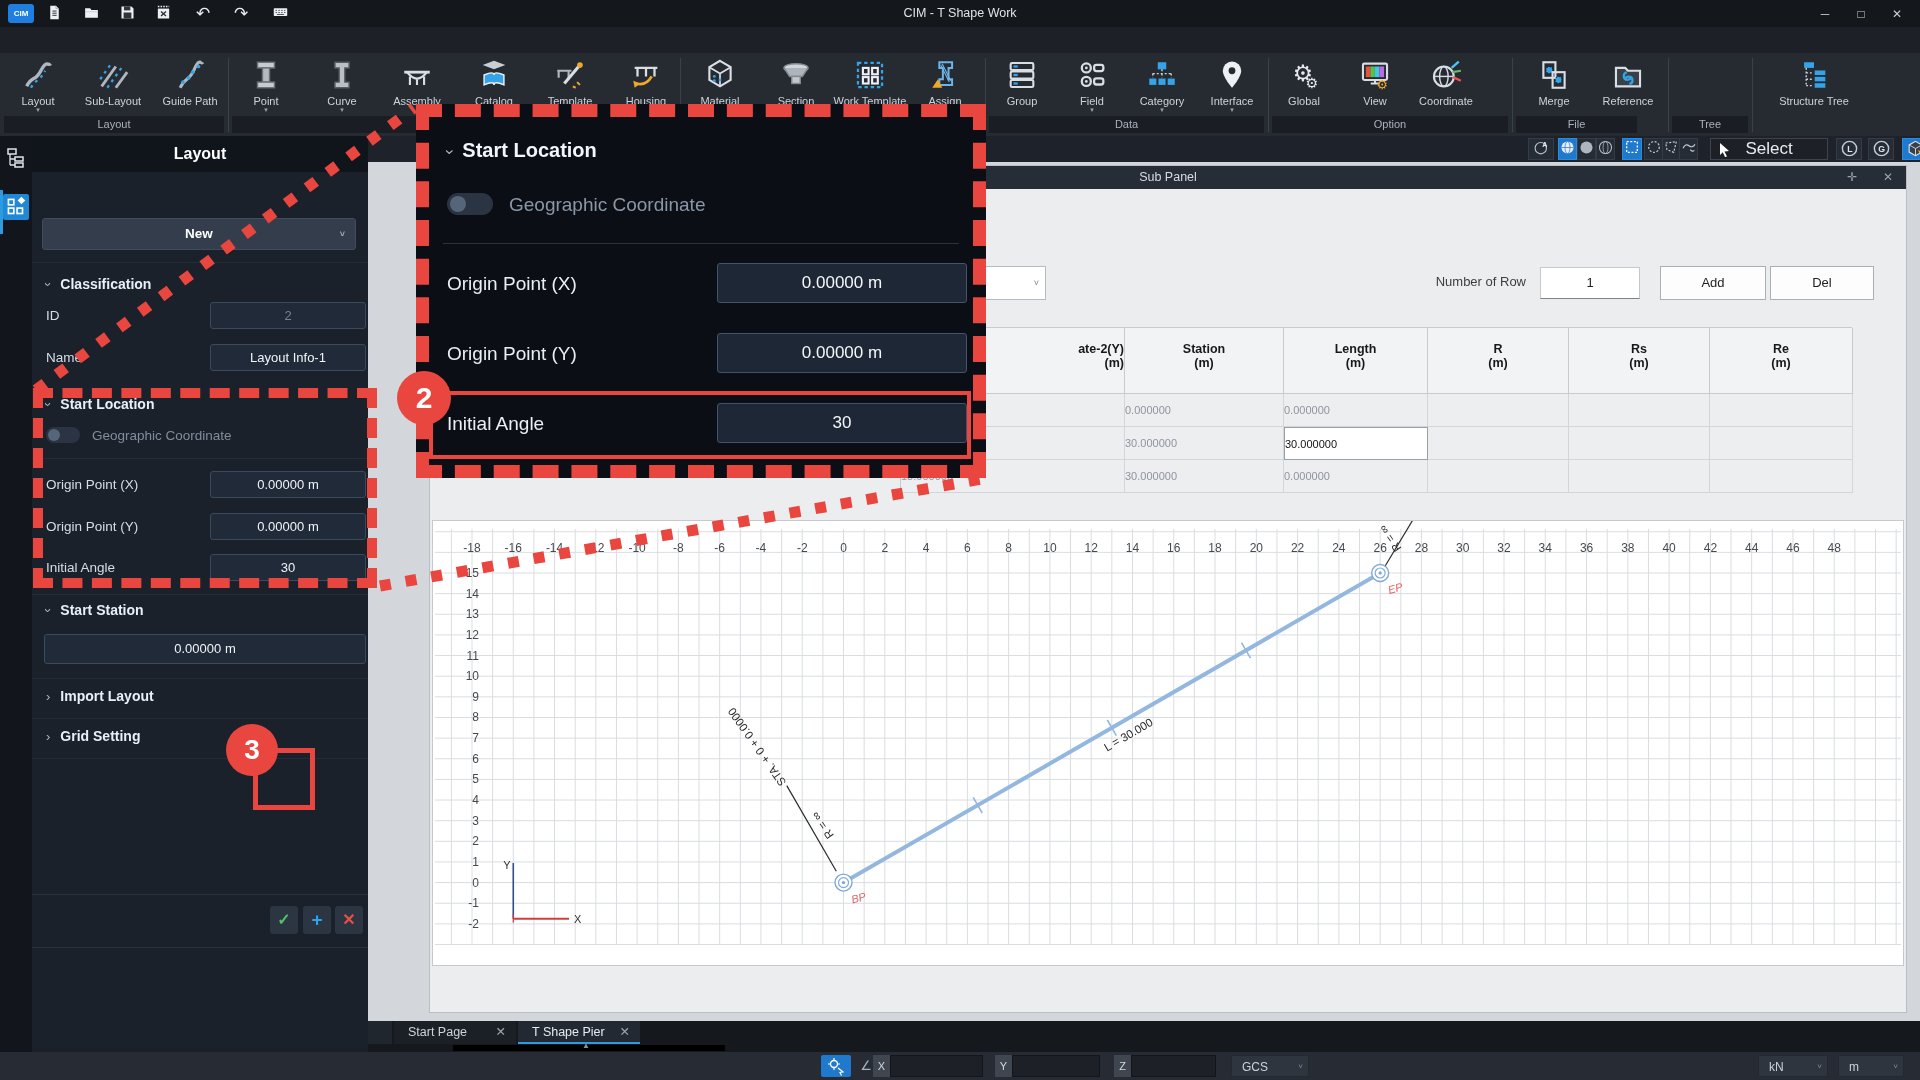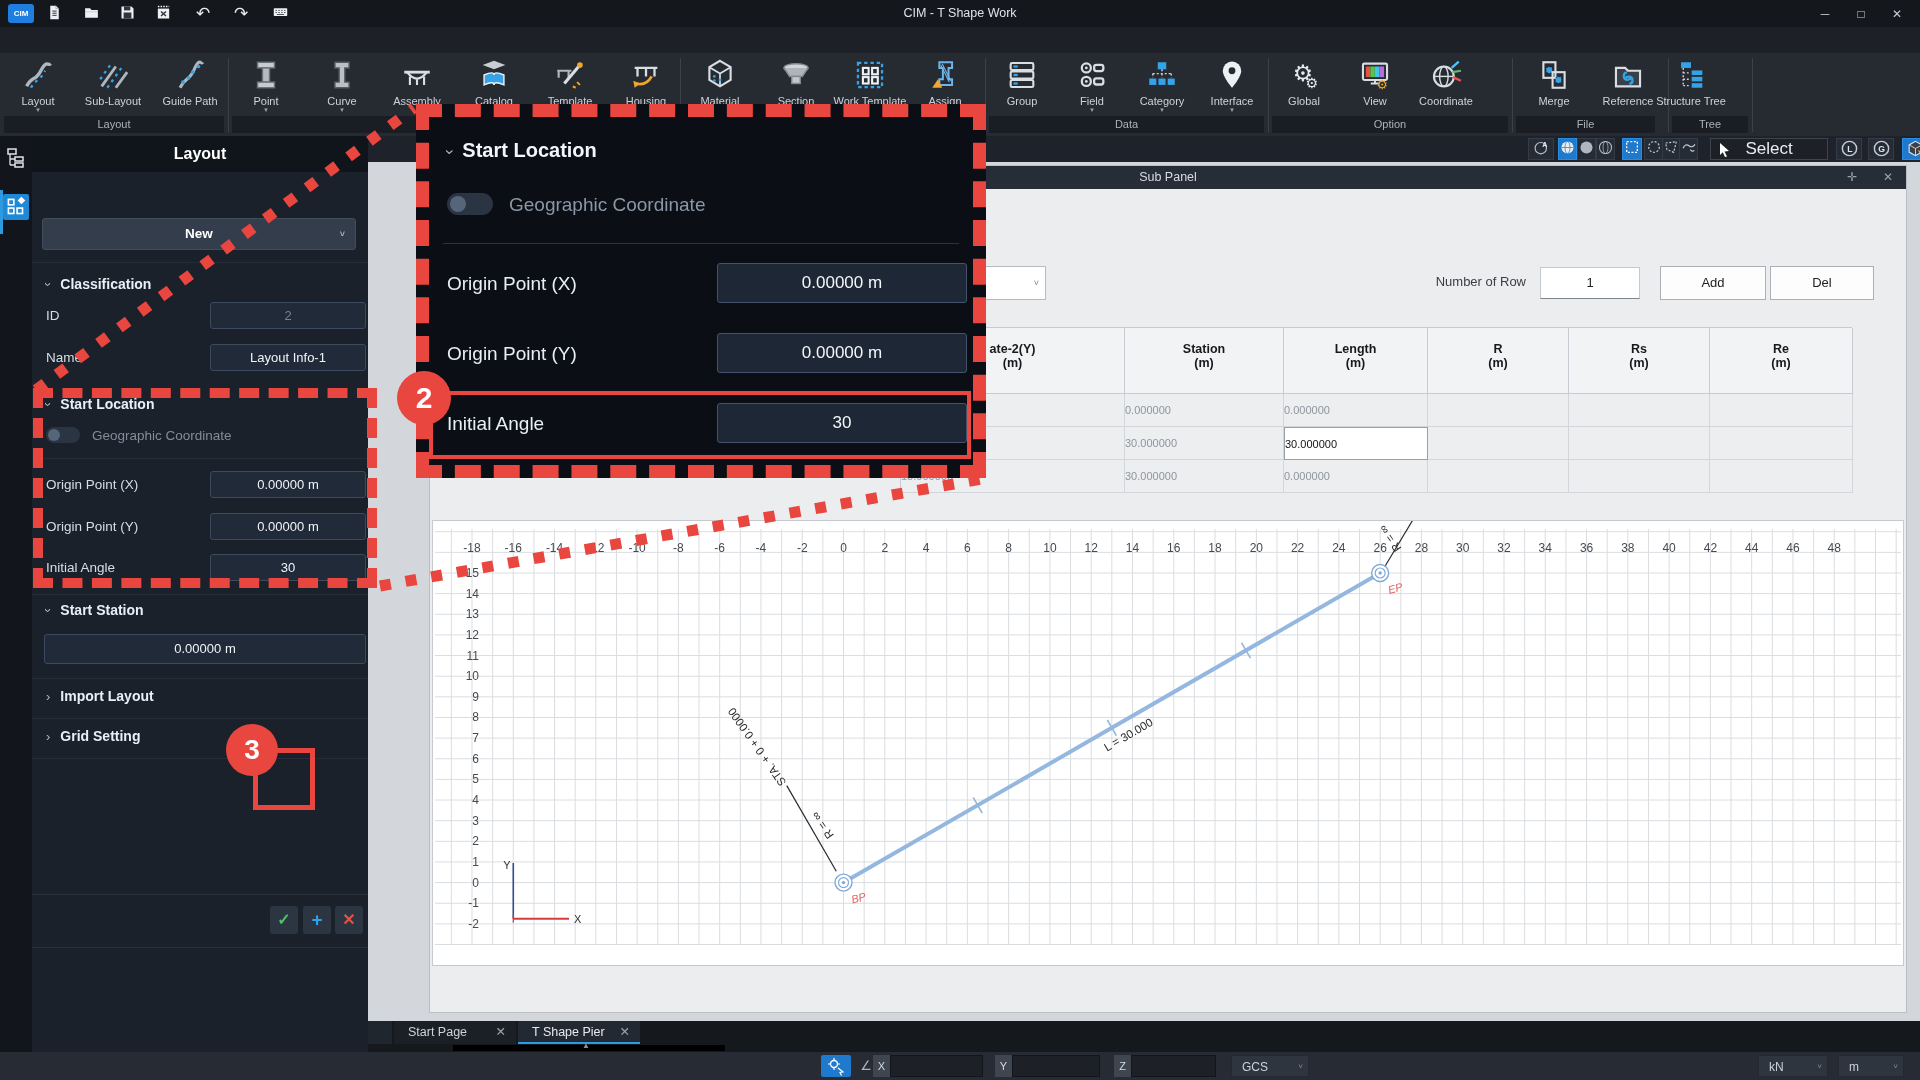--- a/index.html
+++ b/index.html
@@ -333,23 +333,23 @@
             </svg></div>
         <div class="rlabel">Merge</div>
         </div>
         <div class="ritem" style="left:1590px;">
         <div style="height:36px;padding-top:1px;"><svg width="34" height="34" viewBox="0 0 24 24">
               <path d="M3.5 7 h6.5 l2 2 h8.5 v11 H3.5 z" fill="#3a4047" stroke="#d9dee4" stroke-width="1.5"></path>
               <path d="M10 15.5 a2.6 2.6 0 1 1 3 2.8 M14.2 13 a2.6 2.6 0 1 1 -3 -2.8" stroke="#35a3e8" stroke-width="1.6" fill="none"></path>
             </svg></div>
         <div class="rlabel">Reference</div>
         </div>
-        <div class="rgstrip" style="left:1516px;width:139px;">File</div>
+        <div class="rgstrip" style="left:1516px;width:121px;">File</div>
         <div class="rsep" style="left:1668px;"></div>
-        <div class="ritem" style="left:1617px;margin-left:36px;">
+        <div class="ritem" style="left:1740px;margin-left:36px;">
         <div style="height:36px;padding-top:1px;"><svg width="34" height="34" viewBox="0 0 24 24">
               <rect x="5" y="3" width="7" height="4" fill="#35a3e8"></rect>
               <path d="M6.5 7 v13 M6.5 10.5 h5 M6.5 15 h5 M6.5 19.5 h5" stroke="#cfd4da" stroke-width="1" stroke-dasharray="1.3 1.3" fill="none"></path>
               <rect x="12.5" y="8.8" width="7.5" height="3.2" fill="#35a3e8"></rect>
               <rect x="12.5" y="13.3" width="7.5" height="3.2" fill="#35a3e8"></rect>
               <rect x="12.5" y="17.8" width="7.5" height="3.2" fill="#35a3e8"></rect>
             </svg></div>
         <div class="rlabel">Structure Tree</div>
         </div>
         <div class="rgstrip" style="left:1672px;width:76px;">Tree</div>
@@ -481,21 +481,21 @@
 
   <div class="abs combo" style="left:938px;top:266px;width:108px;height:34px;">
     <span style="position:absolute;right:6px;top:11px;font-size:9px;color:#7d838b;">˅</span>
   </div>
   <div class="abs nrlabel" style="left:1408px;top:274px;width:118px;text-align:right;">Number of Row</div>
   <div class="abs nrinput" style="left:1540px;top:267px;width:100px;height:32px;">1</div>
   <div class="abs spbtn" style="left:1660px;top:266px;width:106px;height:34px;">Add</div>
   <div class="abs spbtn" style="left:1770px;top:266px;width:104px;height:34px;">Del</div>
 
   <div class="abs" style="left: 900px; top: 327px; width: 952px; height: 165px; border-left: 1px solid rgb(199, 203, 209); border-top: 1px solid rgb(199, 203, 209);" id="sp-table">
-      <div class="abs tblhead" style="left:0px;top:0;width:224px;height:66px;padding-top:14px;">
+      <div class="abs tblhead" style="left:0px;top:0;width:224px;height:66px;padding-top:14px;text-align:right;">
         <div>ate-2(Y)</div>
         <div>(m)</div>
       </div>
       <div class="abs tblhead" style="left:224px;top:0;width:159px;height:66px;padding-top:14px;">
         <div>Station</div>
         <div>(m)</div>
       </div>
       <div class="abs tblhead" style="left:383px;top:0;width:144px;height:66px;padding-top:14px;">
         <div>Length</div>
         <div>(m)</div>

